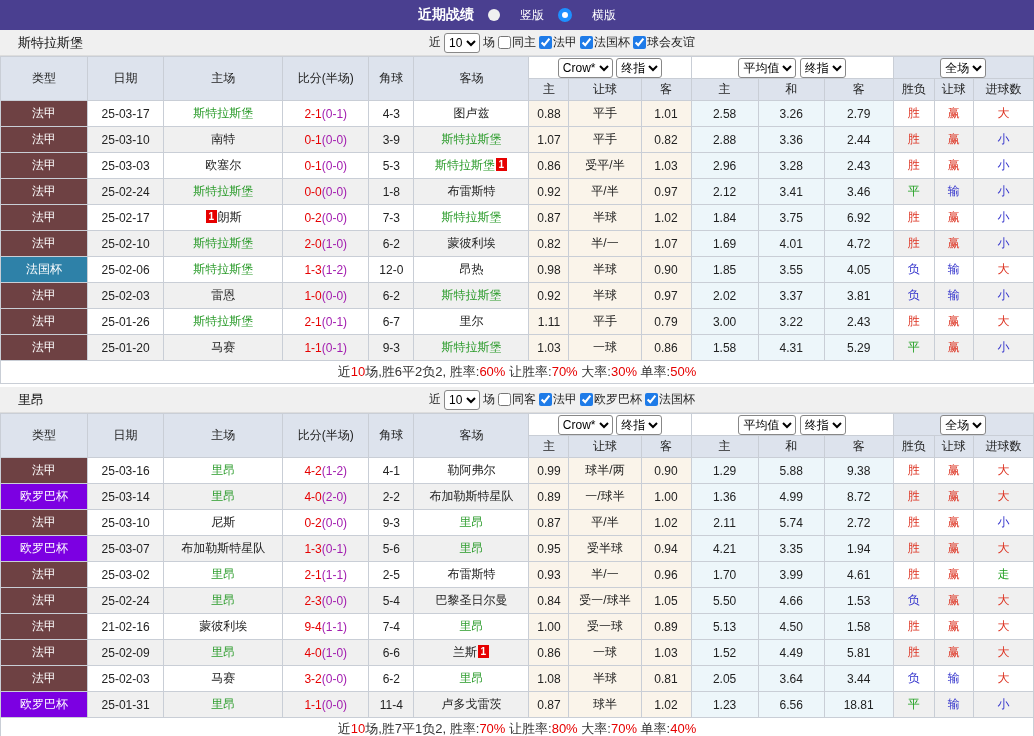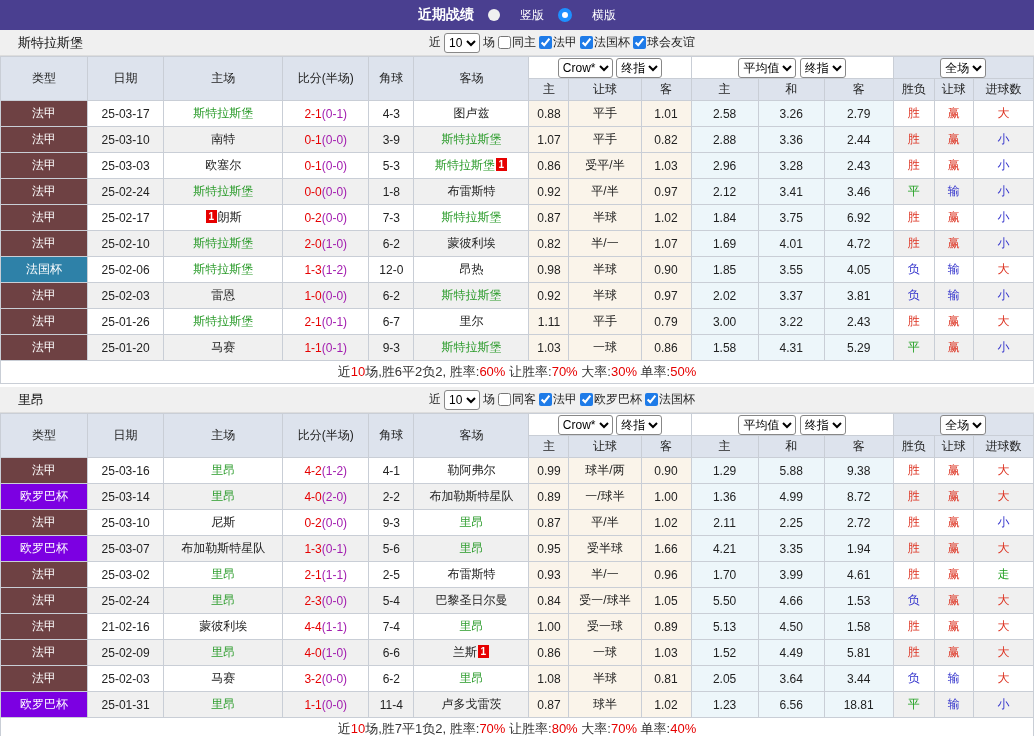--- a/index.html
+++ b/index.html
@@ -444,36 +444,36 @@
           <td class="type-cell" style="background: rgb(110, 65, 67);">法甲</td>
           <td>25-03-10</td>
           <td><span>尼斯</span></td>
           <td><span class="score-main">0-2</span><span class="score-half">(0-0)</span></td>
           <td>9-3</td>
           <td><span class="green">里昂</span></td>
           <td class="tint1">0.87</td>
           <td class="tint1">平/半</td>
           <td class="tint1">1.02</td>
           <td class="tint2">2.11</td>
-          <td class="tint2">2.25</td>
+          <td class="tint2">5.74</td>
           <td class="tint2">2.72</td>
           <td style="color: rgb(221, 51, 34);">胜</td>
           <td style="color: rgb(221, 51, 34);">赢</td>
           <td style="color: rgb(51, 51, 204);">小</td>
         </tr>
         <tr class="alt">
           <td class="type-cell" style="background: rgb(124, 0, 226);">欧罗巴杯</td>
           <td>25-03-07</td>
           <td><span>布加勒斯特星队</span></td>
           <td><span class="score-main">1-3</span><span class="score-half">(0-1)</span></td>
           <td>5-6</td>
           <td><span class="green">里昂</span></td>
           <td class="tint1">0.95</td>
           <td class="tint1">受半球</td>
-          <td class="tint1">1.66</td>
+          <td class="tint1">0.94</td>
           <td class="tint2">4.21</td>
           <td class="tint2">3.35</td>
           <td class="tint2">1.94</td>
           <td style="color: rgb(221, 51, 34);">胜</td>
           <td style="color: rgb(221, 51, 34);">赢</td>
           <td style="color: rgb(221, 51, 34);">大</td>
         </tr>
         <tr>
           <td class="type-cell" style="background: rgb(110, 65, 67);">法甲</td>
           <td>25-03-02</td>
@@ -505,21 +505,21 @@
           <td class="tint2">4.66</td>
           <td class="tint2">1.53</td>
           <td style="color: rgb(51, 51, 204);">负</td>
           <td style="color: rgb(221, 51, 34);">赢</td>
           <td style="color: rgb(221, 51, 34);">大</td>
         </tr>
         <tr>
           <td class="type-cell" style="background: rgb(110, 65, 67);">法甲</td>
           <td>21-02-16</td>
           <td><span>蒙彼利埃</span></td>
-          <td><span class="score-main">4-4</span><span class="score-half">(1-1)</span></td>
+          <td><span class="score-main">9-4</span><span class="score-half">(1-1)</span></td>
           <td>7-4</td>
           <td><span class="green">里昂</span></td>
           <td class="tint1">1.00</td>
           <td class="tint1">受一球</td>
           <td class="tint1">0.89</td>
           <td class="tint2">5.13</td>
           <td class="tint2">4.50</td>
           <td class="tint2">1.58</td>
           <td style="color: rgb(221, 51, 34);">胜</td>
           <td style="color: rgb(221, 51, 34);">赢</td>

